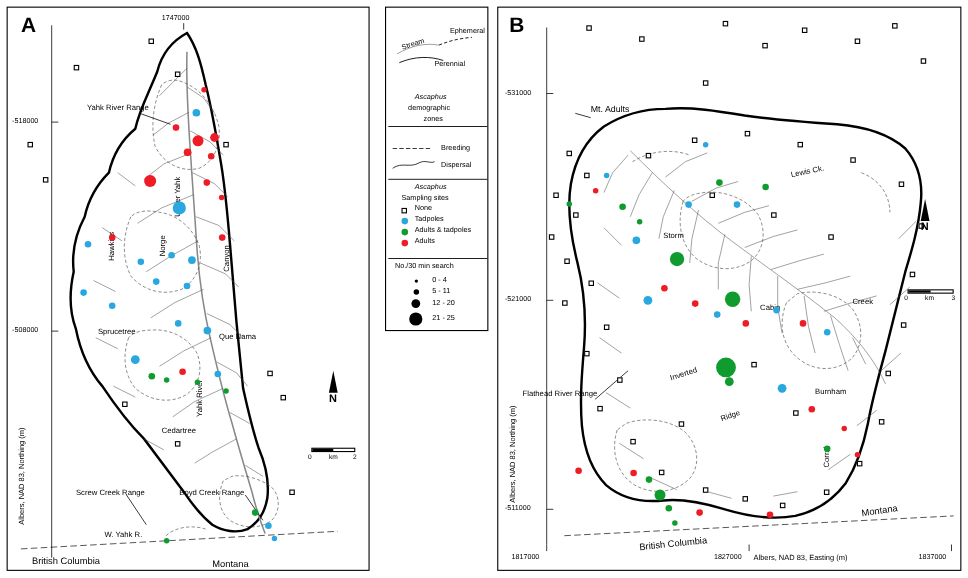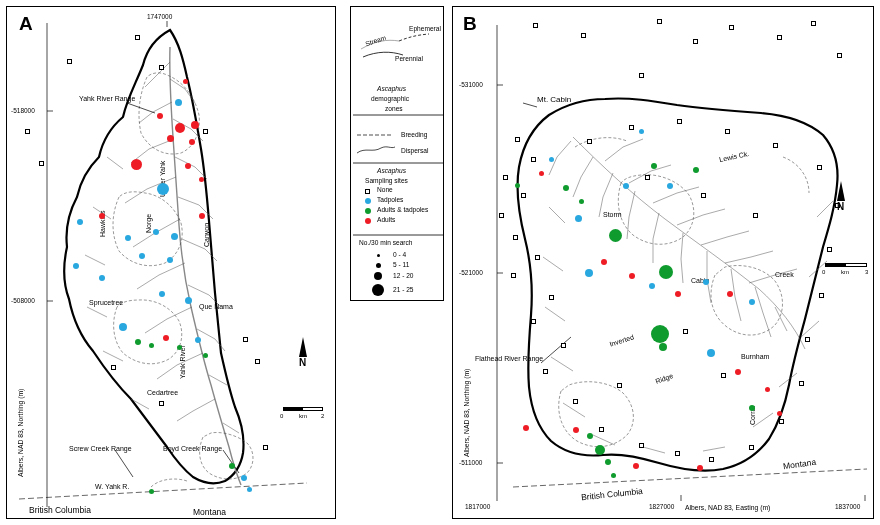--- a/index.html
+++ b/index.html
@@ -314,21 +314,21 @@
       <path d="M122 140 C138 130,158 128,174 134"></path>
       <path d="M330 150 C346 156,356 170,356 186"></path>
     </g>
 
     <path class="thinline" d="M60 480 L414 462" stroke-dasharray="6 3"></path>
 
     <line class="leader" x1="88" y1="356" x2="118" y2="330"></line>
     <line class="leader" x1="70" y1="96" x2="84" y2="100"></line>
   </svg>
 
-  <div class="place" style="left:84px;top:88px;font-size:8px;">Mt. Cabin</div>
+  <div class="place" style="left:84px;top:88px;font-size:8px;">Mt. Adults</div>
   <div class="place" style="left:266px;top:146px;transform:rotate(-12deg);">Lewis Ck.</div>
   <div class="place" style="left:150px;top:204px;">Storm</div>
   <div class="place" style="left:238px;top:270px;">Cabin</div>
   <div class="place" style="left:322px;top:264px;">Creek</div>
   <div class="place" style="left:156px;top:330px;transform:rotate(-18deg);">Inverted</div>
   <div class="place" style="left:202px;top:368px;transform:rotate(-20deg);">Ridge</div>
   <div class="place" style="left:288px;top:346px;">Burnham</div>
   <div class="place rot90" style="left:296px;top:418px;">Corral</div>
   <div class="place" style="left:22px;top:348px;">Flathead River Range</div>
   <div class="big-label" style="left:128px;top:482px;transform:rotate(-6deg);">British Columbia</div>

